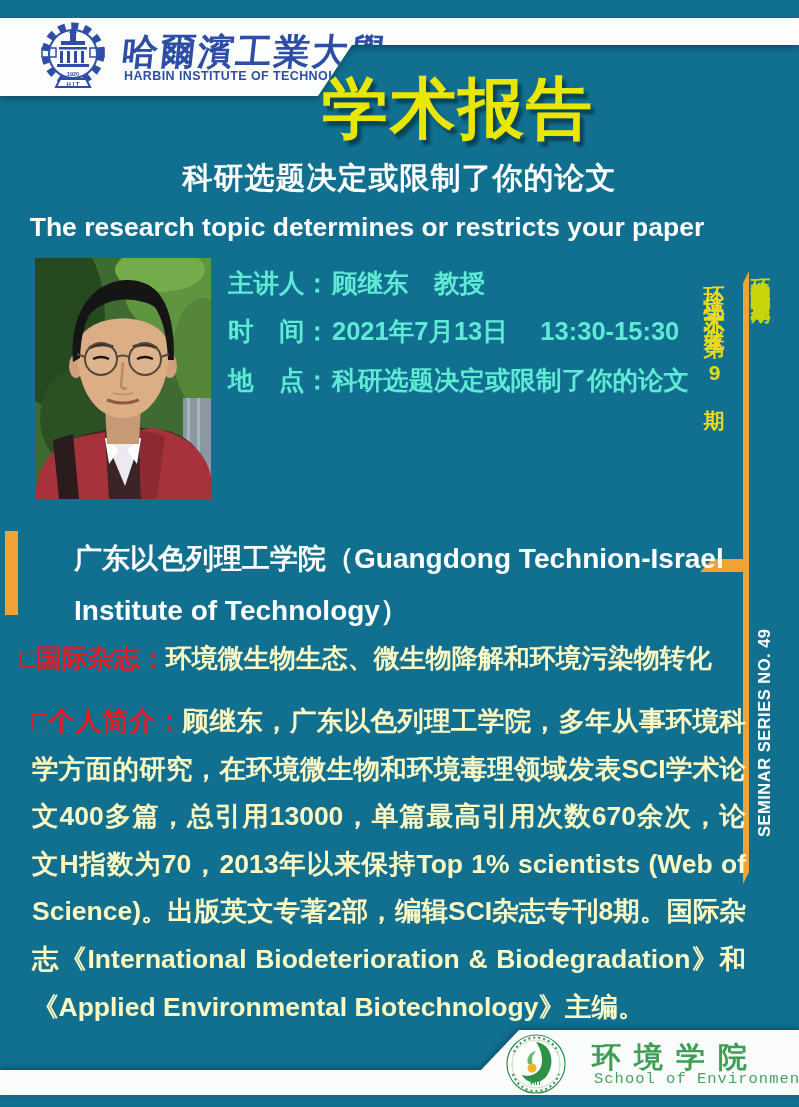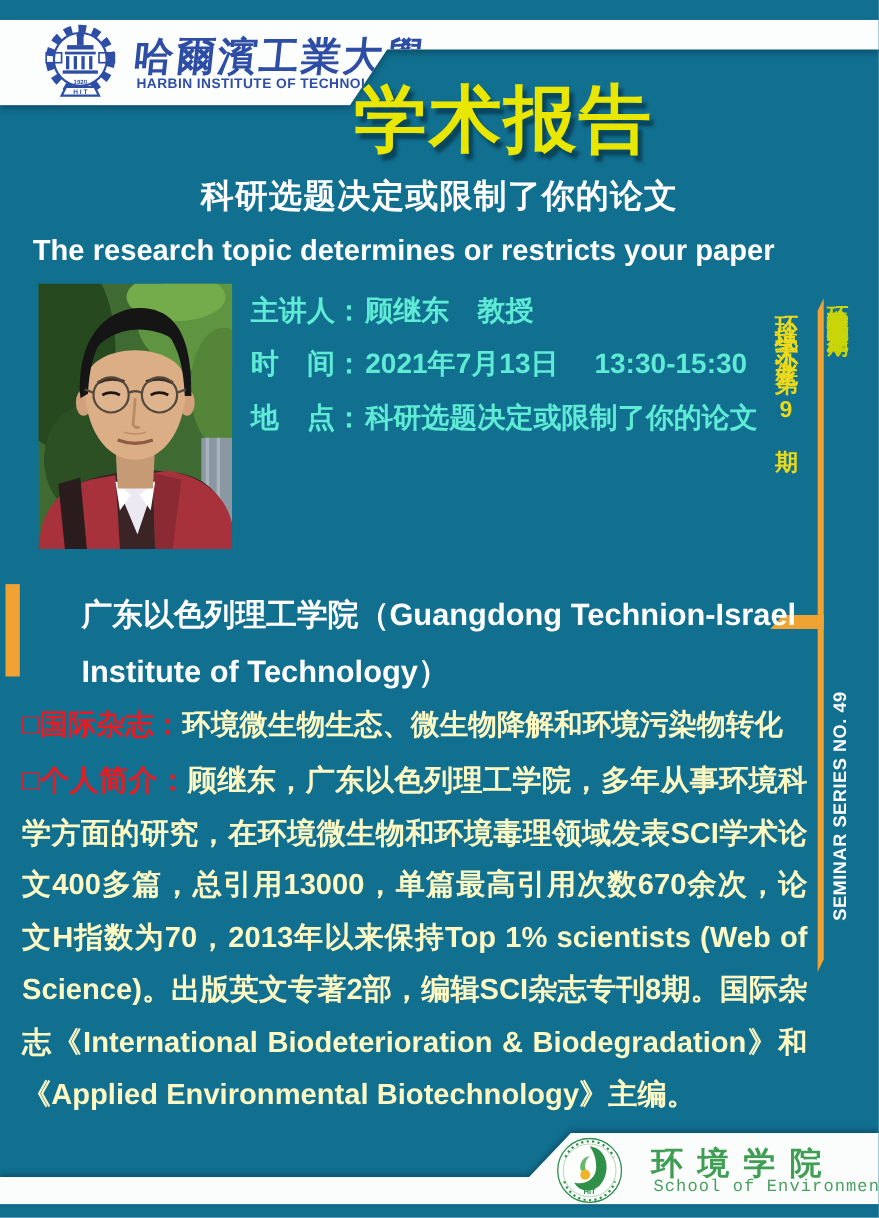--- a/index.html
+++ b/index.html
@@ -36,21 +36,21 @@
     clip-path:polygon(12px 0,100% 0,100% 100%,0 100%);}
   .seminar-en{position:absolute;left:664px;top:728px;width:200px;height:18px;transform:rotate(-90deg);
     font-size:16.5px;font-weight:bold;color:#fff;letter-spacing:.5px;white-space:nowrap;text-align:center;}
 
   
   .affil-bar{position:absolute;left:5px;top:531px;width:13px;height:84px;background:#f0a233;}
   .affiliation{position:absolute;left:30px;top:533px;width:720px;font-size:28px;font-weight:bold;color:#fff;line-height:52px;margin-left:44px;}
 
   
   .research{position:absolute;left:20px;top:641px;width:770px;font-size:26px;font-weight:bold;white-space:nowrap;margin:0;}
-  .bio{position:absolute;left:20px;top:686px;width:714px;font-size:26.5px;font-weight:bold;color:#fff;line-height:47.6px;text-align:justify;margin:0;}
+  .bio{position:absolute;left:20px;top:686px;width:714px;font-size:26.5px;font-weight:bold;color:#fff;line-height:47.6px;text-align:justify;margin:12px;}
   .red-label{color:#e81b22;}
   .white-text{color:#fef9c3;}
 
   
   .footer-wrap{position:absolute;left:0;top:1008px;width:633px;height:99px;filter:drop-shadow(0 -2px 3px rgba(0,15,25,.35));}
   .footer-band{position:absolute;left:0;top:10px;width:799px;height:77px;background:#fbfdfd;
     clip-path:polygon(0 52px,481px 52px,519px 12px,799px 12px,799px 77px,0 77px);}
   .school-emblem{position:absolute;left:506px;top:16px;}
   .school-cn{position:absolute;left:592px;top:20px;font-size:29px;font-weight:bold;color:#3f9e53;letter-spacing:13px;white-space:nowrap;}
   .school-en{position:absolute;left:594px;top:52px;font-size:15.5px;color:#4aa05e;letter-spacing:1px;font-family:"Liberation Mono","DejaVu Sans Mono",monospace;white-space:nowrap;}

